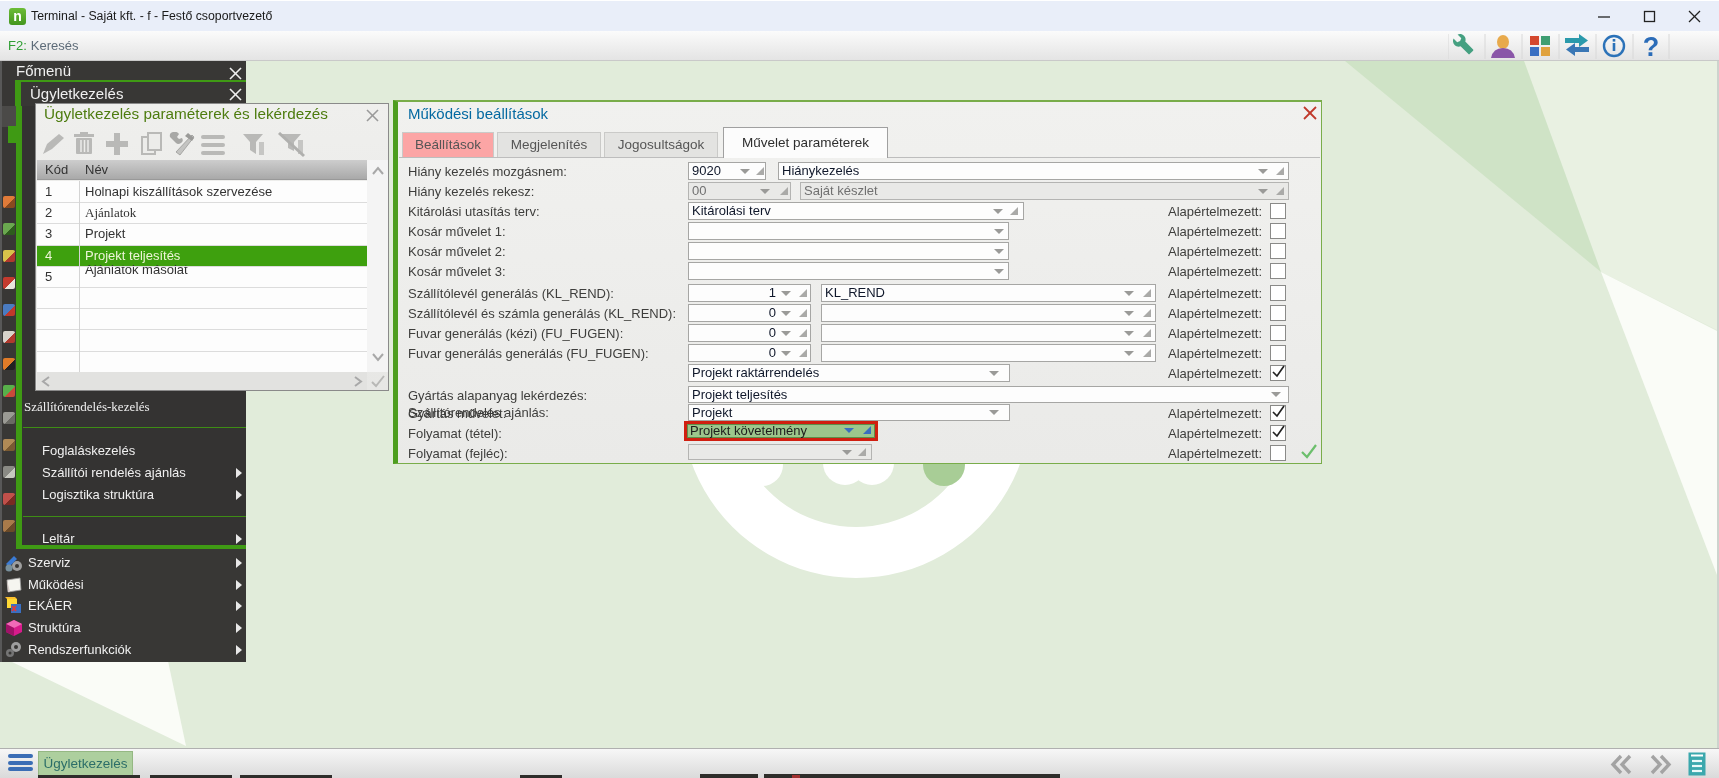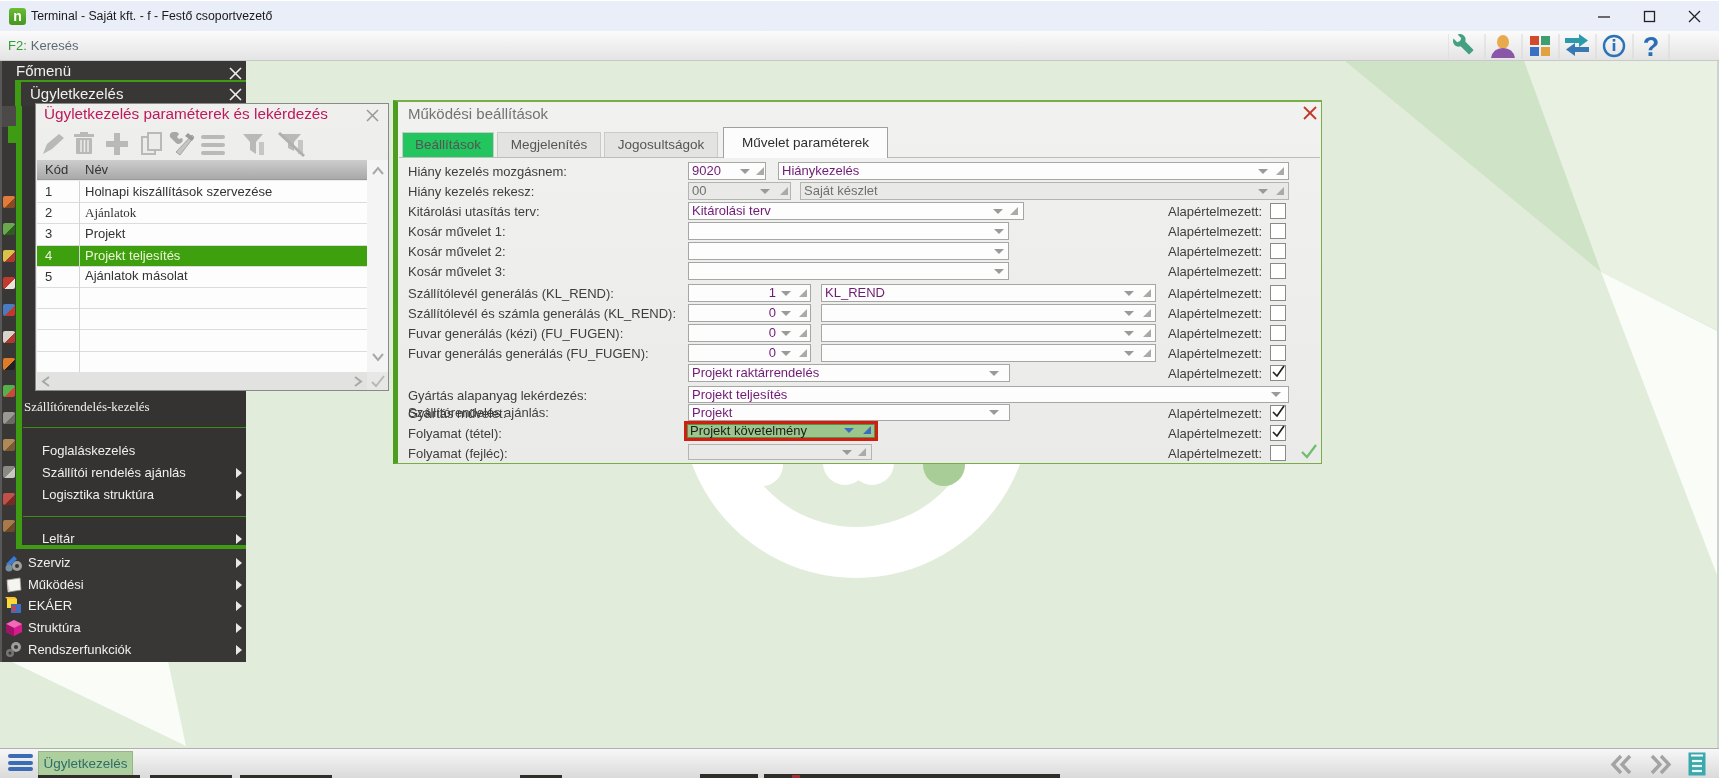--- a/index.html
+++ b/index.html
@@ -1,21 +1,21 @@
 <!DOCTYPE html>
 <html><head>
 <meta charset="utf-8">
 <style>
 * { margin:0; padding:0; box-sizing:border-box; }
 html,body { width:1719px; height:778px; overflow:hidden; }
 body { font-family:"Liberation Sans", sans-serif; position:relative; background:#e1ecda; }
 .abs { position:absolute; }
 .cb { width:16px; height:16px; background:#fff; border:1px solid #8a8a88; }
 .lbl { font-size:13px; color:#3e3e3c; white-space:nowrap; }
-.field { position:absolute; height:18px; background:#fdfdfd; border:1px solid #a6a6a4; font-size:13px; color:#701a75; padding-left:3px; line-height:16px; white-space:nowrap; }
+.field { position:absolute; height:18px; background:#fdfdfd; border:1px solid #a6a6a4; font-size:13px; color:#0f172a; padding-left:3px; line-height:16px; white-space:nowrap; }
 .fgray { background:#e9e9e7; border:1px solid #b4b4b2; color:#707070; }
 .mitem { position:absolute; color:#f0f0f0; font-size:13px; white-space:nowrap; }
 .marr { position:absolute; width:0; height:0; border-top:5px solid transparent; border-bottom:5px solid transparent; border-left:6px solid #e8e8e8; }
 </style>
 </head>
 <body>
 
 <svg class="abs" style="left:0;top:61px" width="1719" height="687" viewBox="0 0 1719 687">
   <rect x="0" y="0" width="1719" height="687" fill="#e1ecda"></rect>
   <polygon points="1524,0 1719,0 1719,270 1601,211" fill="#e9f1e2"></polygon>
@@ -165,21 +165,21 @@
 <div class="abs mitem" style="left:42px;top:443px;">Foglaláskezelés</div>
 <div class="abs mitem" style="left:42px;top:465px;">Szállítói rendelés ajánlás</div>
 <div class="abs mitem" style="left:42px;top:487px;">Logisztika struktúra</div>
 <div class="abs" style="left:23px;top:516px;width:223px;height:1px;background:#3e8d15;"></div>
 <div class="abs mitem" style="left:42px;top:531px;">Leltár</div>
 <div class="marr" style="left:236px;top:468px;"></div>
 <div class="marr" style="left:236px;top:490px;"></div>
 <div class="marr" style="left:236px;top:534px;"></div>
 
 <div class="abs" style="left:35px;top:103px;width:354px;height:288px;background:linear-gradient(180deg,#efefed,#e7e7e5);border:1px solid #8a8a8a;"></div>
-<div class="abs" style="left:44px;top:105px;font-size:15.3px;color:#be185d;white-space:nowrap;">Ügyletkezelés paraméterek és lekérdezés</div>
+<div class="abs" style="left:44px;top:105px;font-size:15.3px;color:#4d7c0f;white-space:nowrap;">Ügyletkezelés paraméterek és lekérdezés</div>
 <svg class="abs" style="left:366px;top:109px" width="13" height="13">
     <line x1="1" y1="1" x2="12" y2="12" stroke="#9a9a9a" stroke-width="1.6"></line>
     <line x1="12" y1="1" x2="1" y2="12" stroke="#9a9a9a" stroke-width="1.6"></line>
   </svg>
 <svg class="abs" style="left:40px;top:132px" width="268" height="26" viewBox="0 0 268 26">
 <g fill="none" stroke="#b9b9b7" stroke-width="2.2">
  <path d="M3 22 L7 12 L19 2 L24 6 L12 17 Z" fill="#b9b9b7" stroke="none"></path>
 </g>
 <g transform="translate(33,0)" fill="#b9b9b7">
       <rect x="3" y="6" width="16" height="16" rx="1"></rect>
@@ -226,21 +226,21 @@
 <div class="abs" style="left:45px;top:184px;font-size:13px;color:#333;">1</div>
 <div class="abs" style="left:85px;top:184px;font-size:13px;color:#333;white-space:nowrap;">Holnapi kiszállítások szervezése</div>
 <div class="abs" style="left:45px;top:205px;font-size:13px;color:#333;">2</div>
 <div class="abs" style="left:85px;top:205px;font-size:13px;color:#333;white-space:nowrap;font-family:Liberation Serif, serif;">Ajánlatok</div>
 <div class="abs" style="left:45px;top:226px;font-size:13px;color:#333;">3</div>
 <div class="abs" style="left:85px;top:226px;font-size:13px;color:#333;white-space:nowrap;">Projekt</div>
 <div class="abs" style="left:37px;top:245px;width:330px;height:21px;background:#3ea00e;"></div>
 <div class="abs" style="left:45px;top:248px;font-size:13px;color:#eef5d8;">4</div>
 <div class="abs" style="left:85px;top:248px;font-size:13px;color:#eef5d8;white-space:nowrap;">Projekt teljesítés</div>
 <div class="abs" style="left:45px;top:269px;font-size:13px;color:#333;">5</div>
-<div class="abs" style="left:85px;top:268px;font-size:13px;color:#333;white-space:nowrap;">Ajánlatok másolat</div>
+<div class="abs" style="left:85px;top:262px;font-size:13px;color:#333;white-space:nowrap;">Ajánlatok másolat</div>
 <div class="abs" style="left:37px;top:202.2px;width:330px;height:1px;background:#dcdcdc;"></div>
 <div class="abs" style="left:37px;top:223.4px;width:330px;height:1px;background:#dcdcdc;"></div>
 <div class="abs" style="left:37px;top:244.6px;width:330px;height:1px;background:#dcdcdc;"></div>
 <div class="abs" style="left:37px;top:265.8px;width:330px;height:1px;background:#dcdcdc;"></div>
 <div class="abs" style="left:37px;top:287.0px;width:330px;height:1px;background:#dcdcdc;"></div>
 <div class="abs" style="left:37px;top:308.2px;width:330px;height:1px;background:#dcdcdc;"></div>
 <div class="abs" style="left:37px;top:329.4px;width:330px;height:1px;background:#dcdcdc;"></div>
 <div class="abs" style="left:37px;top:350.6px;width:330px;height:1px;background:#dcdcdc;"></div>
 <div class="abs" style="left:37px;top:371.8px;width:330px;height:1px;background:#dcdcdc;"></div>
 <div class="abs" style="left:79px;top:181px;width:1px;height:191px;background:#d4d4d4;"></div>
@@ -256,27 +256,27 @@
     <path d="M9 2 L3 6.5 L9 11" fill="none" stroke="#a8a8a8" stroke-width="2"></path>
   </svg>
 <svg class="abs" style="left:352px;top:375px" width="12" height="13">
     <path d="M3 2 L9 6.5 L3 11" fill="none" stroke="#a8a8a8" stroke-width="2"></path>
   </svg>
 <svg class="abs" style="left:370px;top:374px" width="16" height="14">
     <path d="M2 8 L6 12 L14 2" fill="none" stroke="#b8b8b6" stroke-width="2"></path>
   </svg>
 
 <div class="abs" style="left:393px;top:100px;width:929px;height:364px;background:linear-gradient(180deg,#f1f1ef,#eaeae8);border:1px solid #79ad4a;border-left:5px solid #4d9e1e;border-top:2px solid #79ad4a;"></div>
-<div class="abs" style="left:408px;top:105px;font-size:15px;color:#737373;">Működési beállítások</div>
+<div class="abs" style="left:408px;top:105px;font-size:15px;color:#0369a1;">Működési beállítások</div>
 <svg class="abs" style="left:1303px;top:106px" width="14" height="14">
     <line x1="1" y1="1" x2="13" y2="13" stroke="#c0392b" stroke-width="1.8"></line>
     <line x1="13" y1="1" x2="1" y2="13" stroke="#c0392b" stroke-width="1.8"></line>
   </svg>
 <div class="abs" style="left:399px;top:157px;width:921px;height:1px;background:#bdbdbd;"></div>
-<div class="abs" style="left:402px;top:132px;width:92px;height:25px;background:#22c55e;border:1px solid #cacac8;border-bottom:none;font-size:13.5px;color:#555;text-align:center;line-height:24px;">Beállítások</div>
+<div class="abs" style="left:402px;top:132px;width:92px;height:25px;background:#fca5a5;border:1px solid #cacac8;border-bottom:none;font-size:13.5px;color:#555;text-align:center;line-height:24px;">Beállítások</div>
 <div class="abs" style="left:497px;top:132px;width:104px;height:25px;background:#e3e3e1;border:1px solid #cacac8;border-bottom:none;font-size:13.5px;color:#555;text-align:center;line-height:24px;">Megjelenítés</div>
 <div class="abs" style="left:604px;top:132px;width:114px;height:25px;background:#e3e3e1;border:1px solid #cacac8;border-bottom:none;font-size:13.5px;color:#555;text-align:center;line-height:24px;">Jogosultságok</div>
 <div class="abs" style="left:723px;top:127px;width:165px;height:31px;background:#fcfcfc;border:1px solid #a0a0a0;border-bottom:none;font-size:13.5px;color:#2e2e2e;text-align:center;line-height:29px;white-space:nowrap;overflow:hidden;">Művelet paraméterek</div>
 <div class="abs lbl" style="left:408px;top:164px;">Hiány kezelés mozgásnem:</div>
 <div class="abs lbl" style="left:408px;top:184px;">Hiány kezelés rekesz:</div>
 <div class="abs lbl" style="left:408px;top:204px;">Kitárolási utasítás terv:</div>
 <div class="abs lbl" style="left:408px;top:224px;">Kosár művelet 1:</div>
 <div class="abs lbl" style="left:408px;top:244px;">Kosár művelet 2:</div>
 <div class="abs lbl" style="left:408px;top:264px;">Kosár művelet 3:</div>
 <div class="abs lbl" style="left:408px;top:286px;">Szállítólevél generálás (KL_REND):</div>

